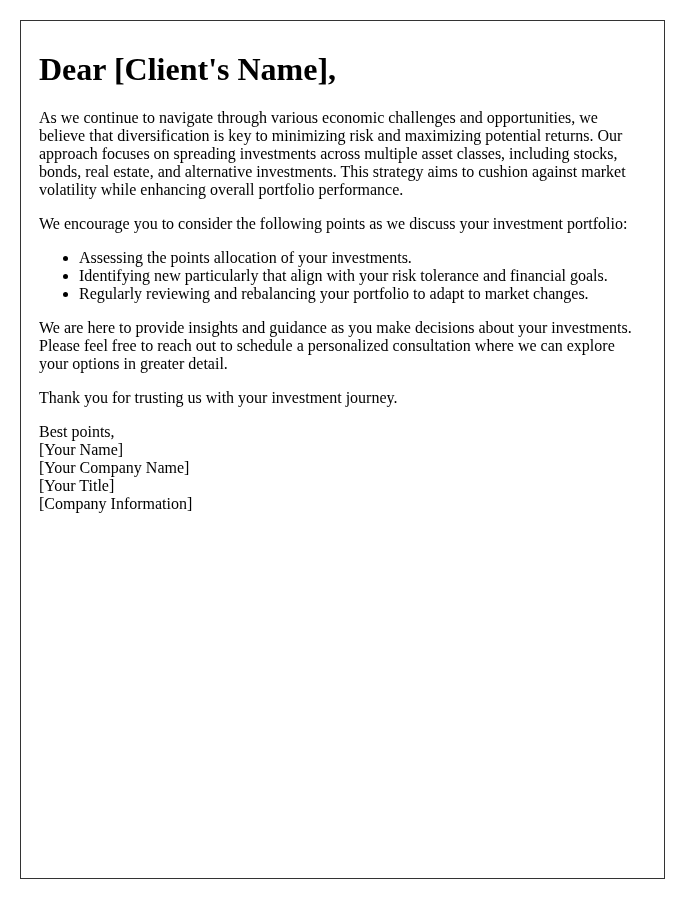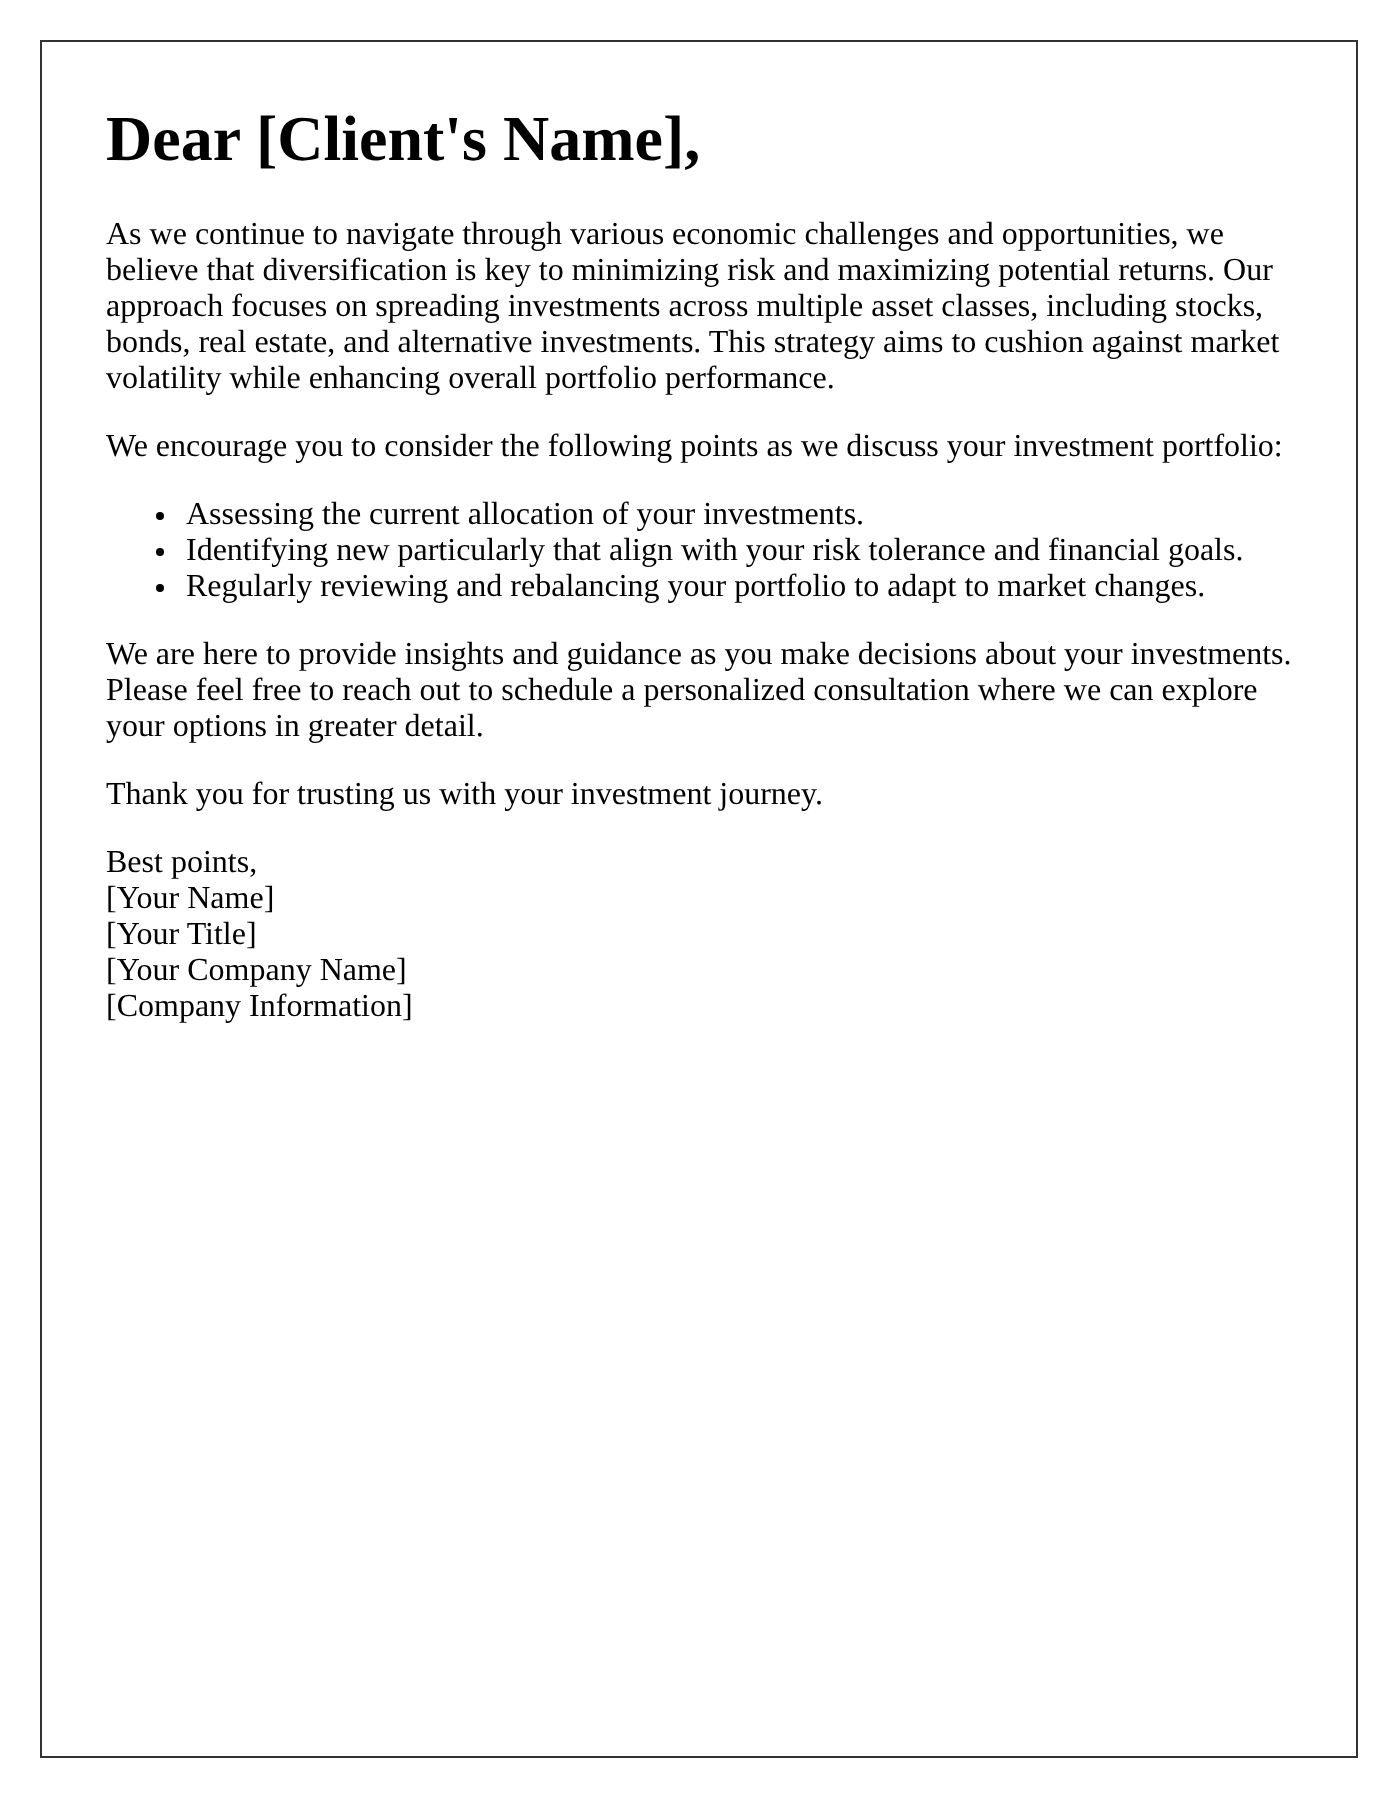--- a/index.html
+++ b/index.html
@@ -16,21 +16,21 @@
       font-size: 16px;
       line-height: 18px;
     }
     .letter {
       position: absolute;
       left: 20px;
       top: 20px;
       width: 611px;
       height: 827px;
       border: 1px solid #333333;
-      padding: 15px 14px 15px 32px;
+      padding: 15px 14px 15px 18px;
       box-sizing: content-box;
     }
     .letter-inner {
       width: 600px;
     }
     h1 {
       font-family: "Liberation Serif", "DejaVu Serif", serif;
       font-size: 32px;
       line-height: 37px;
       font-weight: bold;
@@ -56,30 +56,30 @@
 <div class="letter">
   <div class="letter-inner">
     <h1>Dear [Client's Name],</h1>
 
 
     <p>As we continue to navigate through various economic challenges and opportunities, we believe that diversification is key to minimizing risk and maximizing potential returns. Our approach focuses on spreading investments across multiple asset classes, including stocks, bonds, real estate, and alternative investments. This strategy aims to cushion against market volatility while enhancing overall portfolio performance.</p>
 
     <p>We encourage you to consider the following points as we discuss your investment portfolio:</p>
 
     <ul>
-      <li>Assessing the current allocation of your investments.</li>
+      <li>Assessing the points allocation of your investments.</li>
       <li>Identifying new particularly that align with your risk tolerance and financial goals.</li>
       <li>Regularly reviewing and rebalancing your portfolio to adapt to market changes.</li>
     </ul>
 
     <p>We are here to provide insights and guidance as you make decisions about your investments. Please feel free to reach out to schedule a personalized consultation where we can explore your options in greater detail.</p>
 
     <p>Thank you for trusting us with your investment journey.</p>
 
     <div class="signature">
       <div>Best points,</div>
       <div>[Your Name]</div>
+      <div>[Your Company Name]</div>
       <div>[Your Title]</div>
-      <div>[Your Company Name]</div>
       <div>[Company Information]</div>
     </div>
   </div>
 </div>
 
 </body></html>

